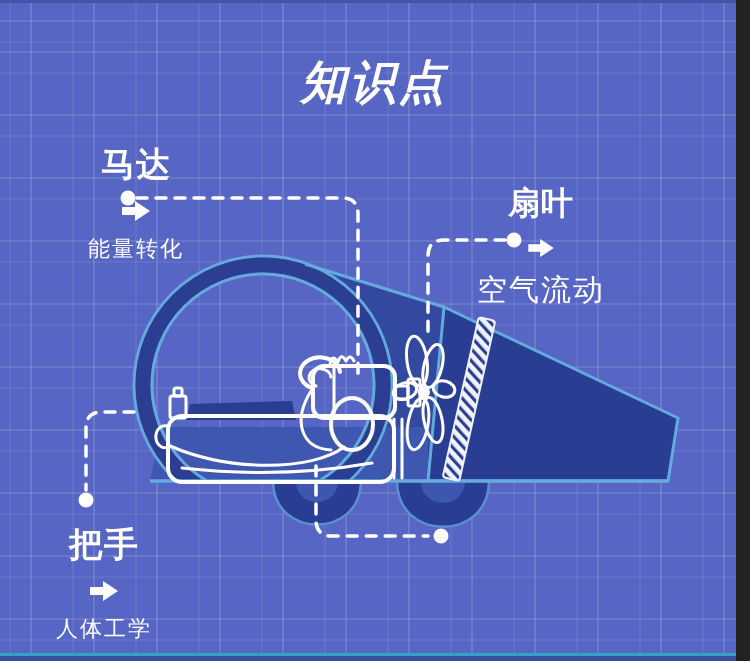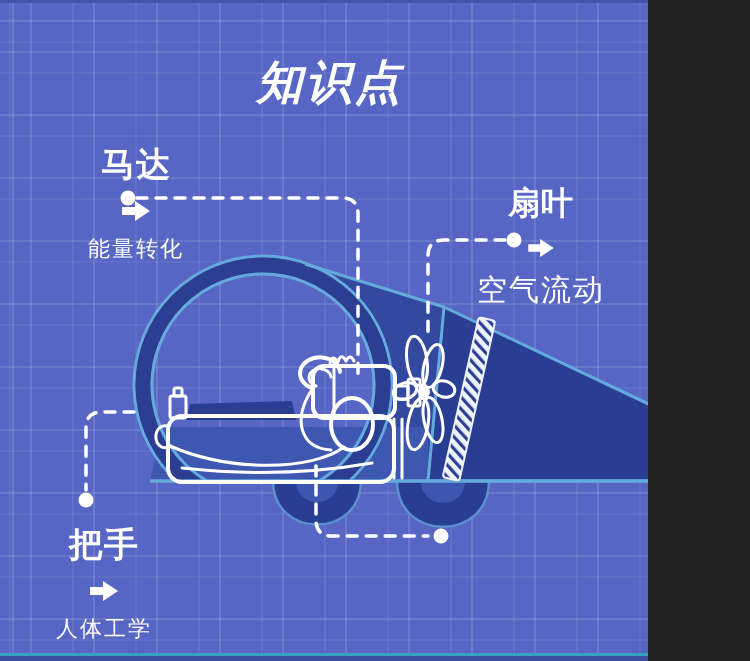--- a/index.html
+++ b/index.html
@@ -2,21 +2,21 @@
 <html style="--bg: #5766c4; --body-dark: #293d93; --body-mid: #33489f; --body-mid2: #3e57b1; --ring: #2b3e91; --outline-light: #64aadd; --line-art: #ffffff; --accent-teal: #35a2c2; --wheel-inner: #3d56af; --edge-top: #4353a8; --edge-bottom: #3a4f9f;"><head>
 <meta charset="utf-8">
 <style>
   :root{
     --bg:#5766c4; --body-dark:#293d93; --body-mid:#33489f; --body-mid2:#3e57b1;
     --ring:#2b3e91; --outline-light:#64aadd; --line-art:#ffffff; --accent-teal:#35a2c2;
     --wheel-inner:#3d56af; --edge-top:#4353a8; --edge-bottom:#3a4f9f;
   }
   html,body{margin:0;padding:0;background:#222;}
   .stage{
-    position:relative; width:648px; height:661px; overflow:hidden;
+    position:relative; width:736px; height:661px; overflow:hidden;
     font-family:"DejaVu Sans","Liberation Sans",sans-serif;
     background-color:var(--bg);
     background-image:
       repeating-linear-gradient(90deg, rgba(255,255,255,0.13) 0 2px, transparent 2px 63px),
       repeating-linear-gradient(90deg, rgba(255,255,255,0.06) 0 2px, transparent 2px 63px),
       repeating-linear-gradient(0deg, rgba(255,255,255,0.11) 0 2px, transparent 2px 63px),
       repeating-linear-gradient(0deg, rgba(255,255,255,0.05) 0 2px, transparent 2px 63px);
     background-position: 30px 0, 9px 0, 0 22px, 0 43px;
   }
   .edge-strip-top{position:absolute;left:0;top:0;width:750px;height:3px;background:var(--edge-top);}

